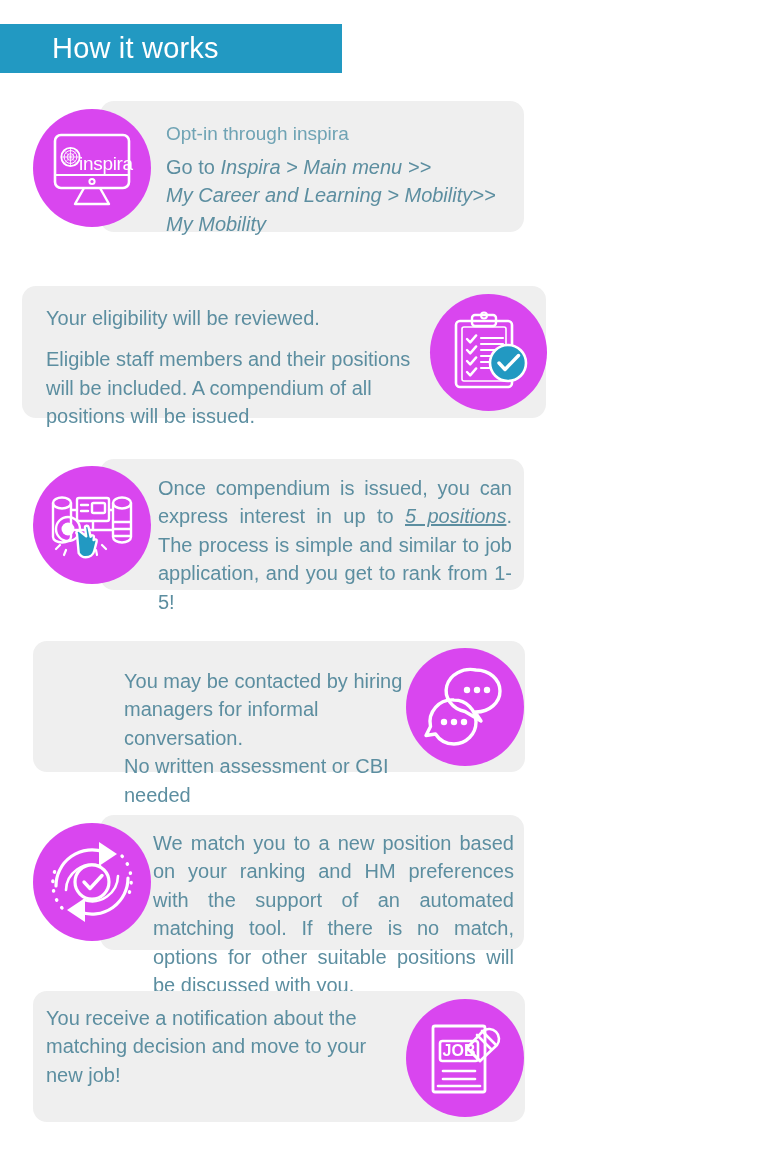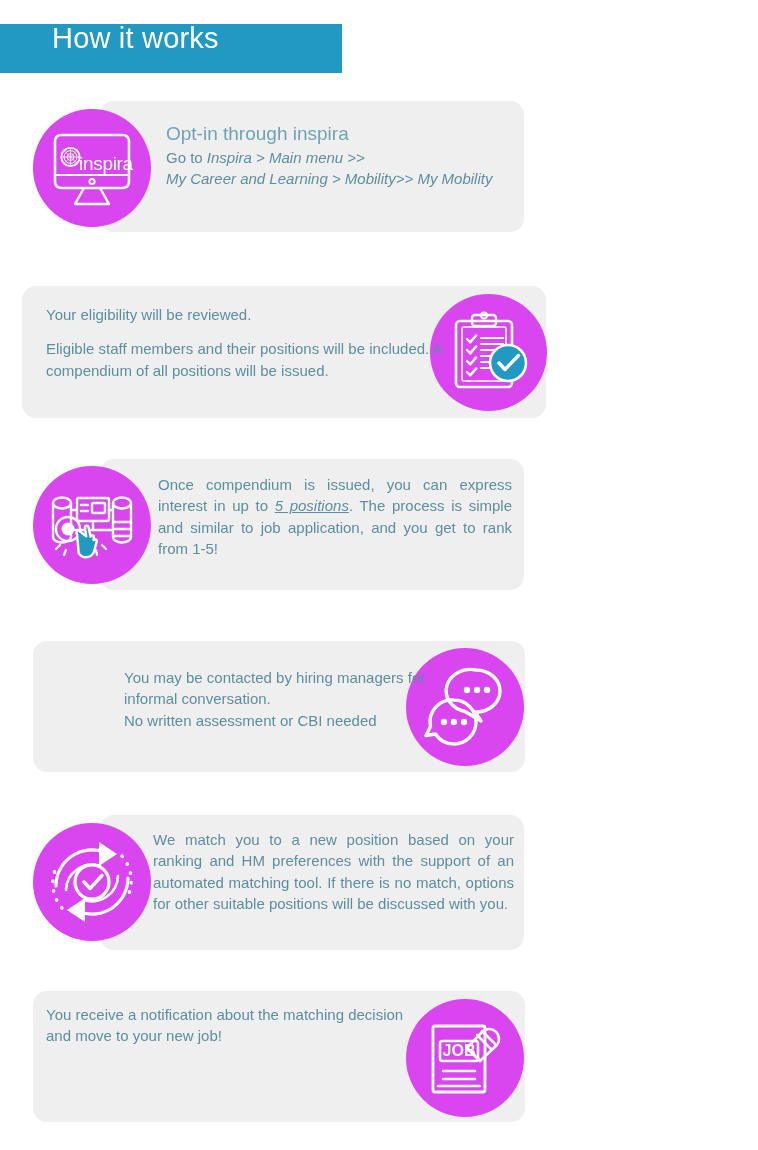--- a/index.html
+++ b/index.html
@@ -9,21 +9,21 @@
     font-family: "Liberation Sans", sans-serif;
     overflow: hidden;
   }
   .page { position: relative; width: 758px; height: 1150px; }
 
   
   .header-bar {
     position: absolute; left: 0; top: 24px;
     width: 342px; height: 49px;
     background: #2299c2;
-    display: flex; 
+    display: flex; align-items: center;
   }
   .header-title {
     color: #ffffff;
     font-size: 29px;
     font-weight: 400;
     letter-spacing: 0.2px;
     margin-left: 52px;
     line-height: 1;
   }
 
@@ -41,25 +41,25 @@
     display: flex; align-items: center; justify-content: center;
   }
   .icon-circle svg { display: block; }
   .text-block { position: absolute; }
 
   .step-title {
     color: #6fa3b4;
     font-size: 19px;
     font-weight: 400;
     line-height: 1.25;
-    margin-bottom: 1px;
+    margin-bottom: 7px;
   }
   .body-text {
     color: #5c8ea0;
-    font-size: 15px;
+    font-size: 20px;
     line-height: 1.42;
   }
   .body-text .ital { font-style: italic; }
   .body-text .u { text-decoration: underline; font-style: italic; }
   .justified { text-align: justify; }
   .gap-line { display: block; height: 13px; }
 
   
   
   #step1 .card      { left: 100px; top: 101px; width: 424px; height: 131px; }

